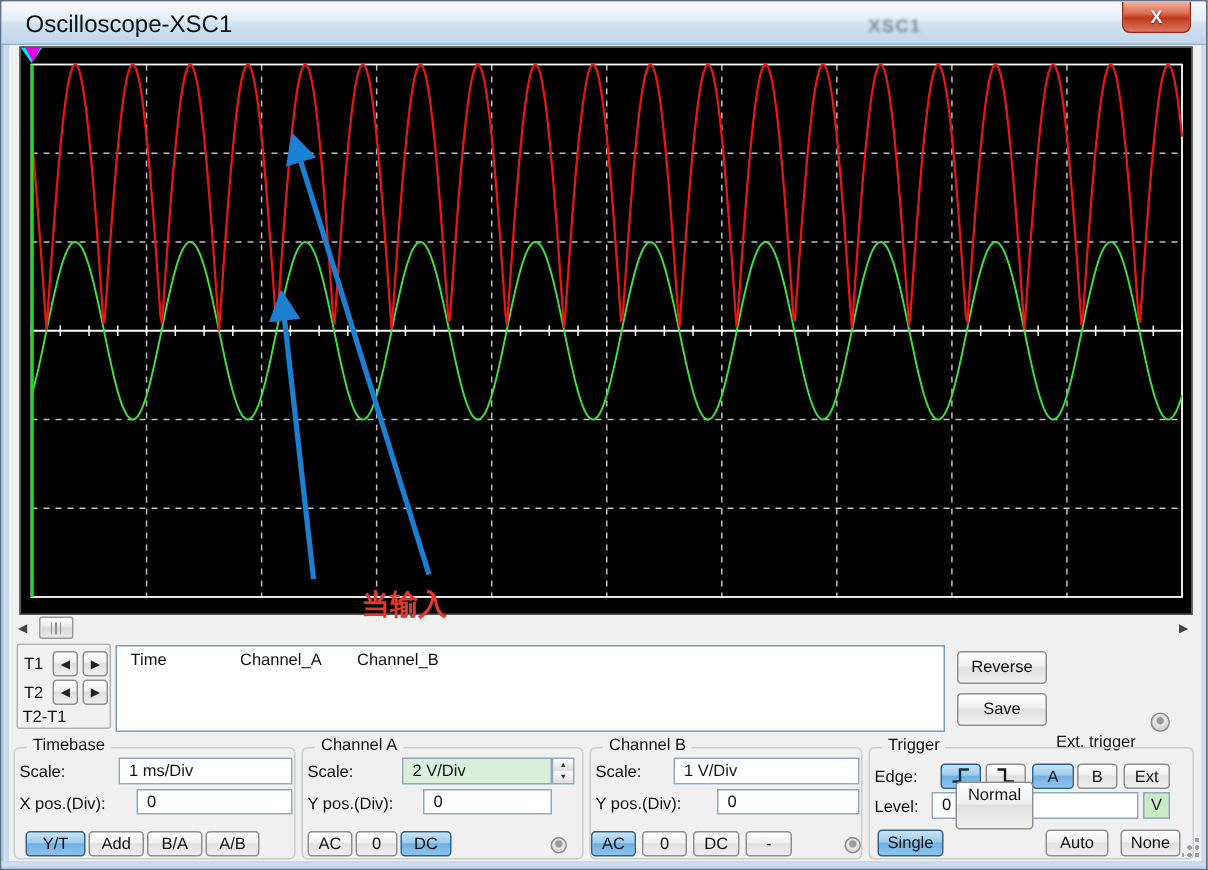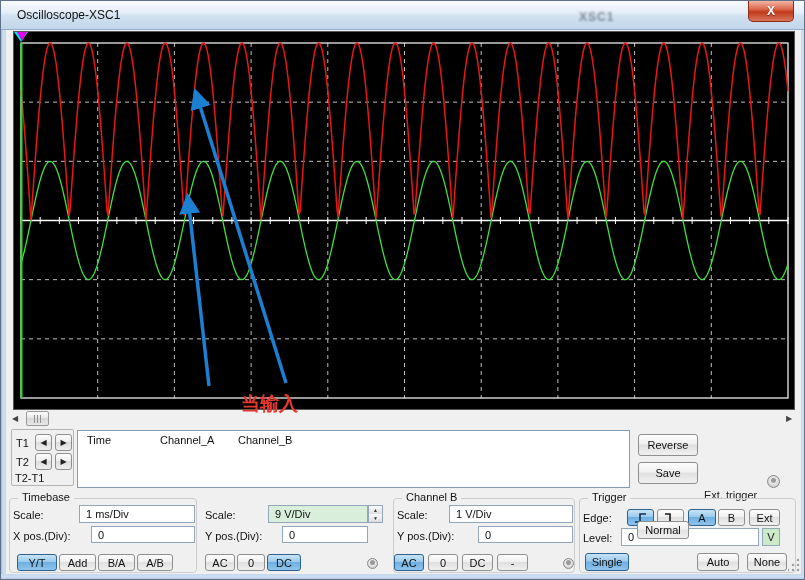--- a/index.html
+++ b/index.html
@@ -4,21 +4,21 @@
 <style>
   * { margin:0; padding:0; box-sizing:border-box; }
   html,body { width:805px; height:580px; }
   body { font-family:"Liberation Sans", sans-serif; font-size:11px; color:#1a1a1a; }
   #window { position:relative; width:805px; height:580px; background:#f0f0f0; overflow:hidden;
             border:1px solid #5f7189; }
   
   .titlebar { position:absolute; left:0; top:0; width:805px; height:29px;
     background:linear-gradient(180deg,#f8fbfe 0%,#e5eef8 40%,#cfe0f0 55%,#c2d6ea 100%);
     border-bottom:1px solid #98aec8; }
-  .title-text { position:absolute; left:16px; top:7px; font-size:12px; color:#111; }
+  .title-text { position:absolute; left:16px; top:7px; font-size:16px; color:#111; }
   .watermark { position:absolute; left:578px; top:9px; font-size:12px; font-weight:bold;
     color:rgba(45,50,70,0.5); filter:blur(1px); letter-spacing:1px; }
   .close-btn { position:absolute; left:747px; top:0px; width:46px; height:21px;
     background:linear-gradient(180deg,#f3b5a4 0%,#dd6a4e 40%,#c13a1d 55%,#d8765a 100%);
     border:1px solid #8e2a16; border-top:none; border-radius:0 0 5px 5px;
     color:#fff; font-weight:bold; font-size:12px; text-align:center; line-height:20px;
     text-shadow:0 1px 1px rgba(0,0,0,.5); cursor:pointer; }
   
   .frame { position:absolute; background:linear-gradient(90deg,#9fb4cc 0%,#cfe0f2 40%,#c3d7ec 100%); }
   .frame.left  { left:0; top:29px; width:5px; height:551px; }
@@ -214,22 +214,25 @@
   </div>
   <span class="lbl" style="left:12px; top:508px;">Scale:</span>
   <div class="field" style="left:78px; top:504px; width:116px;">1 ms/Div</div>
   <span class="lbl" style="left:12px; top:529px;">X pos.(Div):</span>
   <div class="field" style="left:90px; top:525px; width:104px; height:17px;">0</div>
   <div class="btn active" style="left:16px; top:553px; width:40px; height:17px; line-height:16px;">Y/T</div>
   <div class="btn" style="left:58px; top:553px; width:37px; height:17px; line-height:16px;">Add</div>
   <div class="btn" style="left:97px; top:553px; width:37px; height:17px; line-height:16px;">B/A</div>
   <div class="btn" style="left:136px; top:553px; width:36px; height:17px; line-height:16px;text-align:center;">A/B</div>
 
+  <div class="group" style="left:200px; width:188px;">
+    <span class="gtitle">Channel A</span>
+  </div>
   <span class="lbl" style="left:204px; top:508px;">Scale:</span>
-  <div class="field greenbg" style="left:267px; top:504px; width:100px;">9  V/Div</div>
+  <div class="field greenbg" style="left:267px; top:504px; width:100px;">2  V/Div</div>
   <div class="spinner" style="left:367px; top:504px;">
     <span class="sbtn" style="top:0;">▲</span>
     <span class="sbtn" style="top:8px;">▼</span>
   </div>
   <span class="lbl" style="left:204px; top:529px;">Y pos.(Div):</span>
   <div class="field" style="left:281px; top:525px; width:86px; height:17px;">0</div>
   <div class="btn" style="left:204px; top:553px; width:30px; height:17px; line-height:16px;">AC</div>
   <div class="btn" style="left:236px; top:553px; width:28px; height:17px; line-height:16px;">0</div>
   <div class="btn active" style="left:266px; top:553px; width:34px; height:17px; line-height:16px;">DC</div>
   <div class="term" style="left:366px; top:557px; width:11px; height:11px;"></div>
@@ -261,18 +264,18 @@
         <path d="M2,2 H7 V10 H13" fill="none" stroke="#1a1a1a" stroke-width="1.6"></path>
       </svg>
   </div>
   <div class="btn active" style="left:687px; top:508px; width:28px; height:17px; line-height:16px;">A</div>
   <div class="btn" style="left:717px; top:508px; width:27px; height:17px; line-height:16px;">B</div>
   <div class="btn" style="left:748px; top:508px; width:31px; height:17px; line-height:16px;">Ext</div>
   <span class="lbl" style="left:582px; top:531px;">Level:</span>
   <div class="field" style="left:620px; top:527px; width:138px;">0</div>
   <div class="vbox">V</div>
   <div class="btn active" style="left:584px; top:552px; width:44px; height:18px; line-height:17px;">Single</div>
-  <div class="btn" style="left:636px; top:520px; width:52px; height:18px; line-height:17px;">Normal</div>
+  <div class="btn" style="left:636px; top:520px; width:52px; height:32px; line-height:17px;">Normal</div>
   <div class="btn" style="left:696px; top:552px; width:42px; height:18px; line-height:17px;">Auto</div>
   <div class="btn" style="left:746px; top:552px; width:40px; height:18px; line-height:17px;">None</div>
 
   <div class="grip-dots"></div>
 </div>
 
 </body></html>

